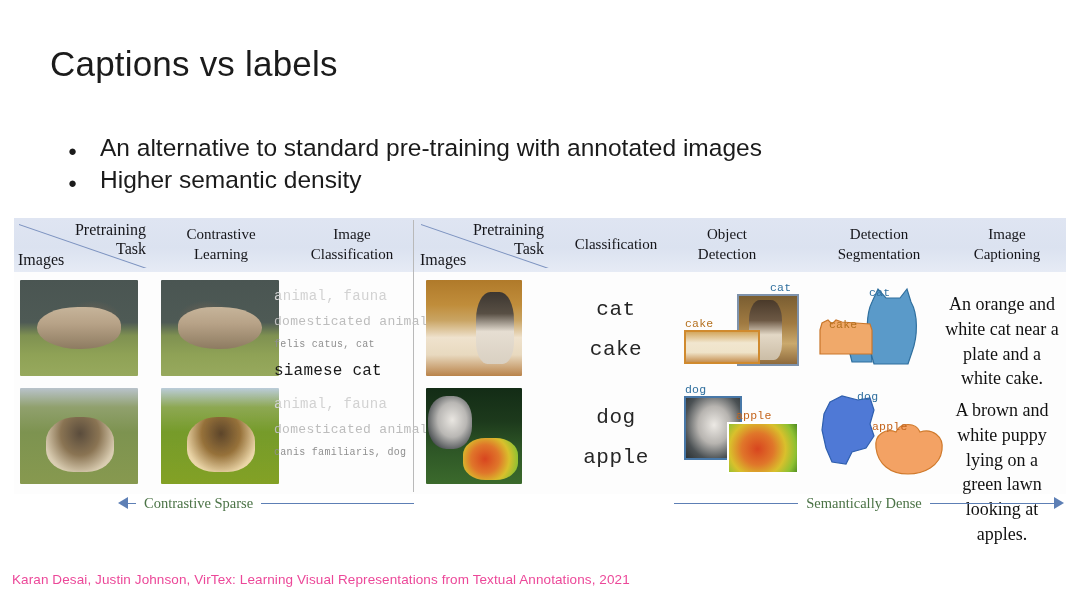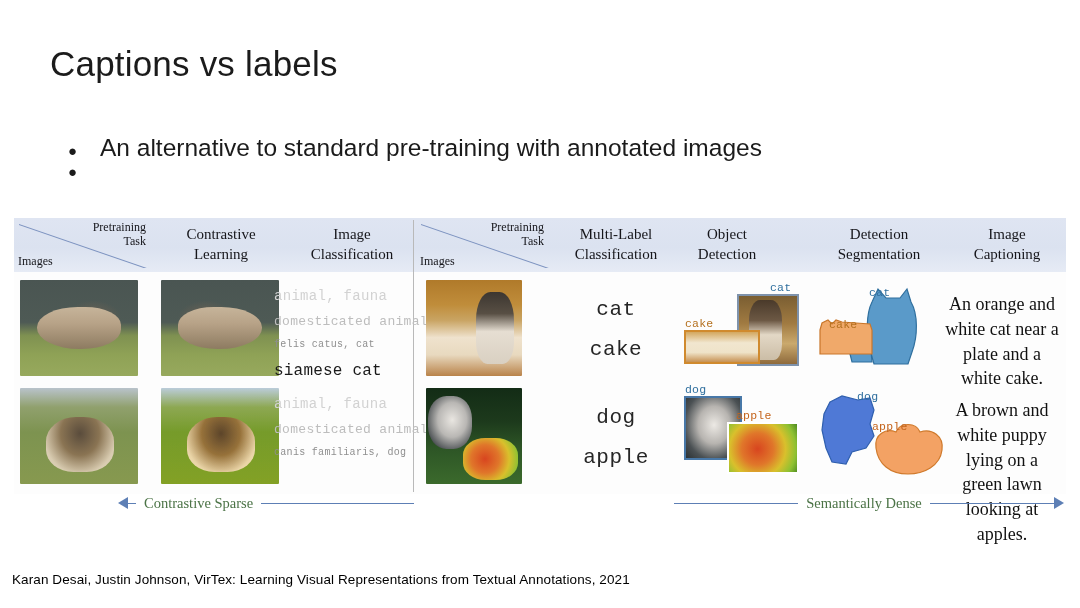--- a/index.html
+++ b/index.html
@@ -103,21 +103,21 @@
     justify-content: center;
   }
   .hcell .l1, .hcell .l2 { display: block; }
 
   
   .corner {
     position: absolute;
     top: 0;
     height: 54px;
     font-family: "Liberation Serif", serif;
-    font-size: 12px;
+    font-size: 16px;
     color: #15151a;
   }
   .corner .task {
     position: absolute;
     right: 4px;
     top: 2px;
     text-align: right;
     line-height: 1.2;
   }
   .corner .imgs {
@@ -304,37 +304,38 @@
   }
   .arrow-l { border-right: 10px solid #5d7fb5; }
   .arrow-r { border-left: 10px solid #5d7fb5; }
 
   
   .citation {
     position: absolute;
     left: 12px;
     top: 572px;
     font-size: 13.5px;
-    color: #000000;
+    color: #ec4899;
     font-family: "Liberation Sans", sans-serif;
     letter-spacing: .1px;
   }
 </style>
 </head>
 <body>
 
 <div class="slide-title">Captions vs labels</div>
 
 <div class="bullets">
   <div class="bullet-row">
     <span class="bullet-dot">●</span>
     <span class="bullet-text">An alternative to standard pre-training with annotated images</span>
   </div>
   <div class="bullet-row">
     <span class="bullet-dot">●</span>
+    <span class="bullet-text">Higher semantic density</span>
   </div>
 </div>
 
 <div class="figure">
 
   <div class="fig-header"></div>
   <div class="fig-body"></div>
   <div class="half-divider"></div>
 
   <div class="corner" style="left:2px; width:134px;">
@@ -362,21 +363,20 @@
         <i></i>
       </span>
     <span class="task">
       <span>Pretraining</span><br>
       <span>Task</span>
     </span>
     <span class="imgs">Images</span>
   </div>
 
   <div class="hcell" style="left:530px; width:144px;">
-    <span class="l1">Multi-Label</span>
     <span class="l2">Classification</span>
   </div>
   <div class="hcell" style="left:652px; width:122px;">
     <span class="l1">Object</span>
     <span class="l2">Detection</span>
   </div>
   <div class="hcell" style="left:792px; width:146px;">
     <span class="l1">Detection</span>
     <span class="l2">Segmentation</span>
   </div>

